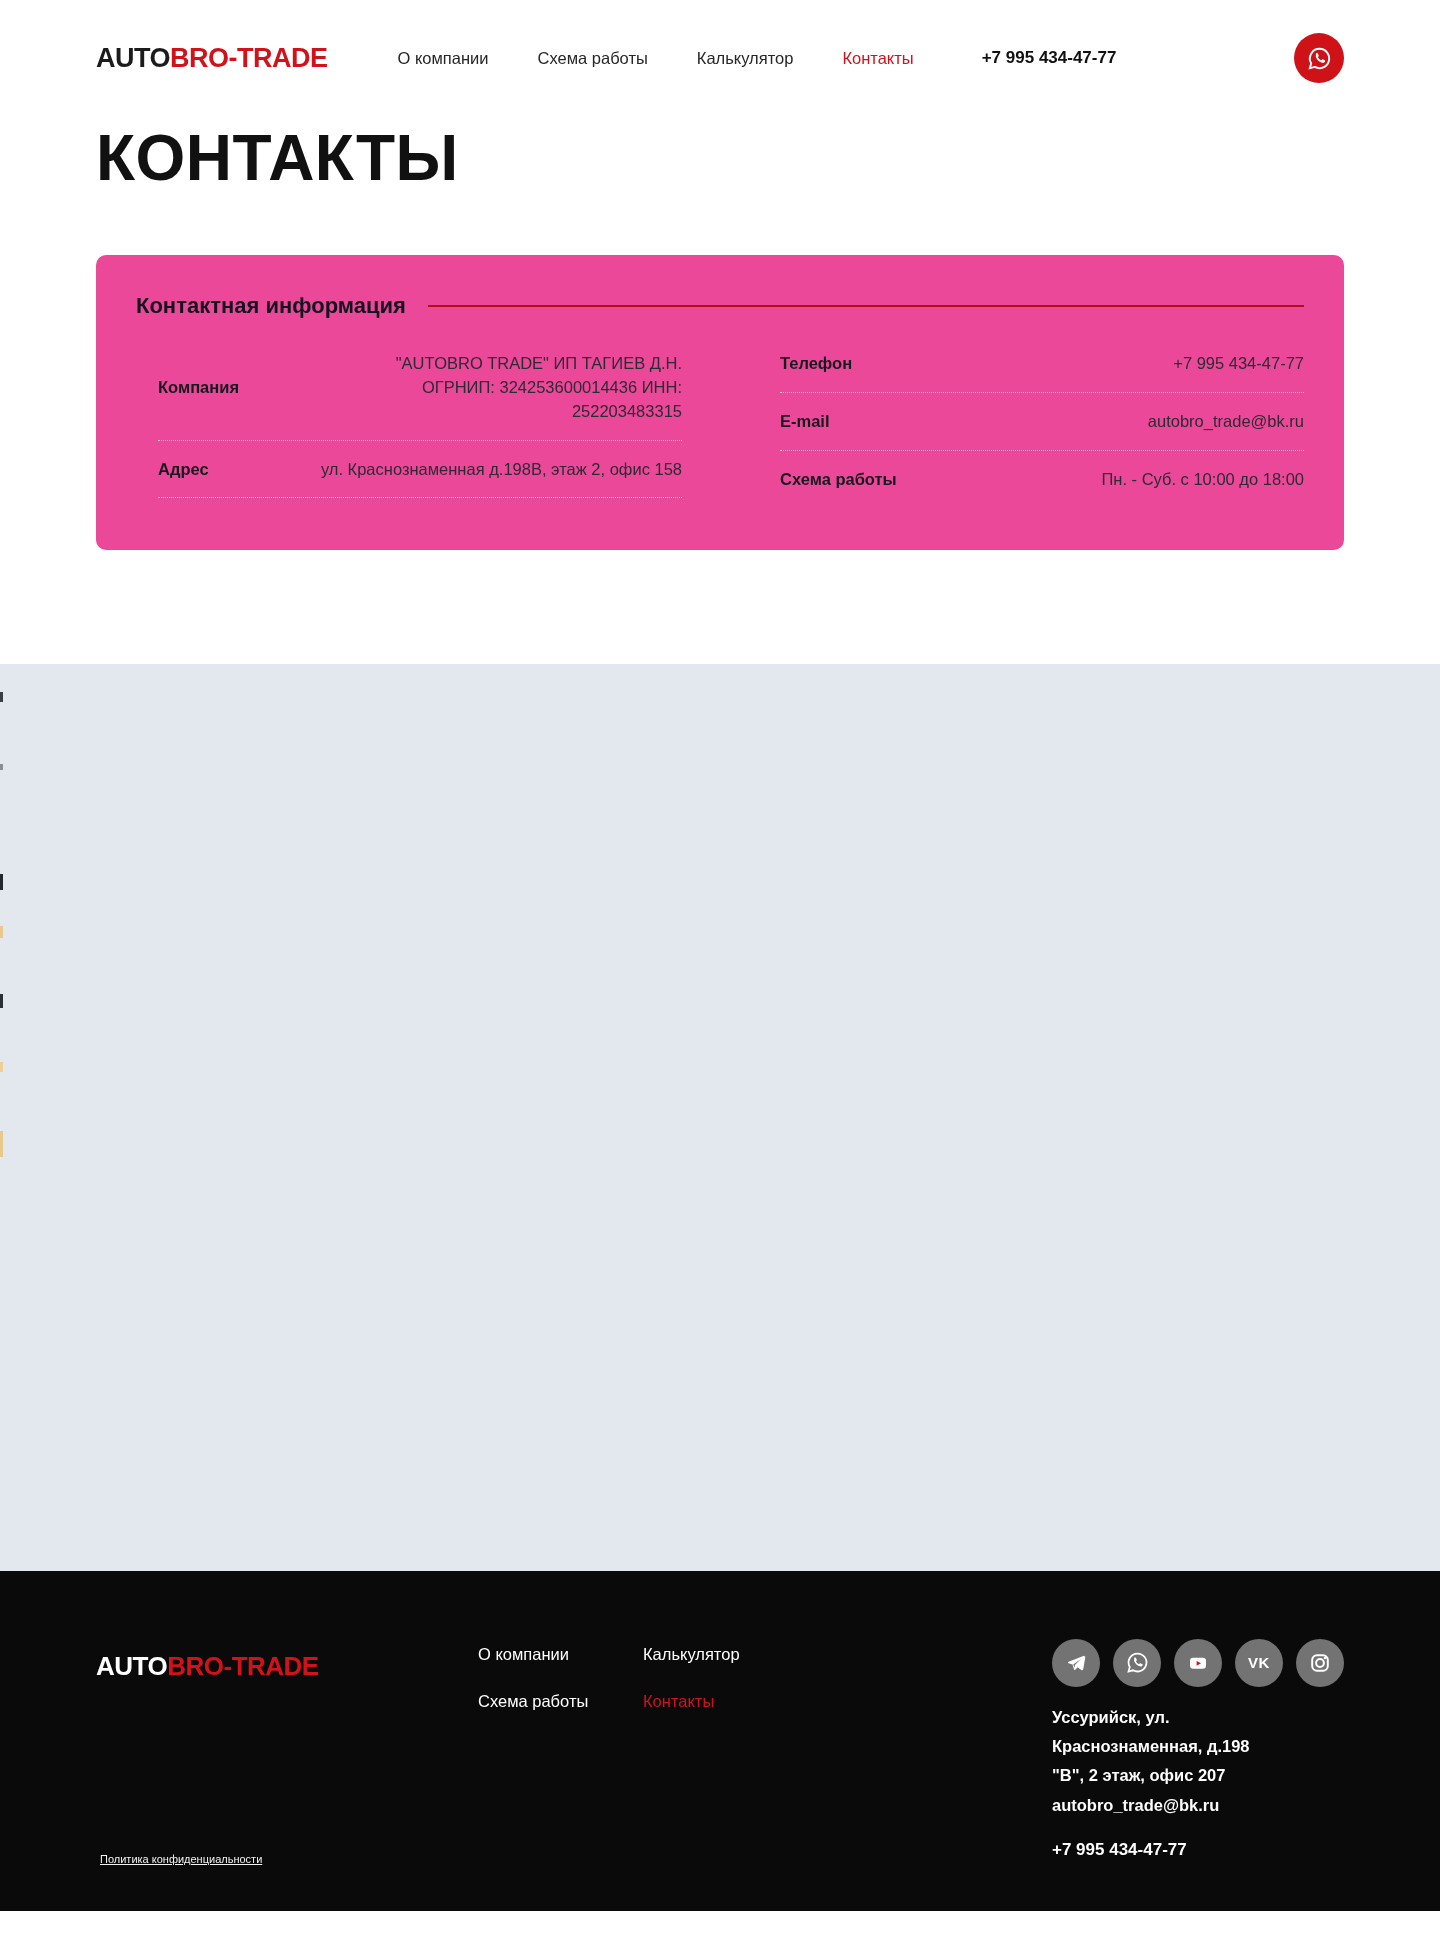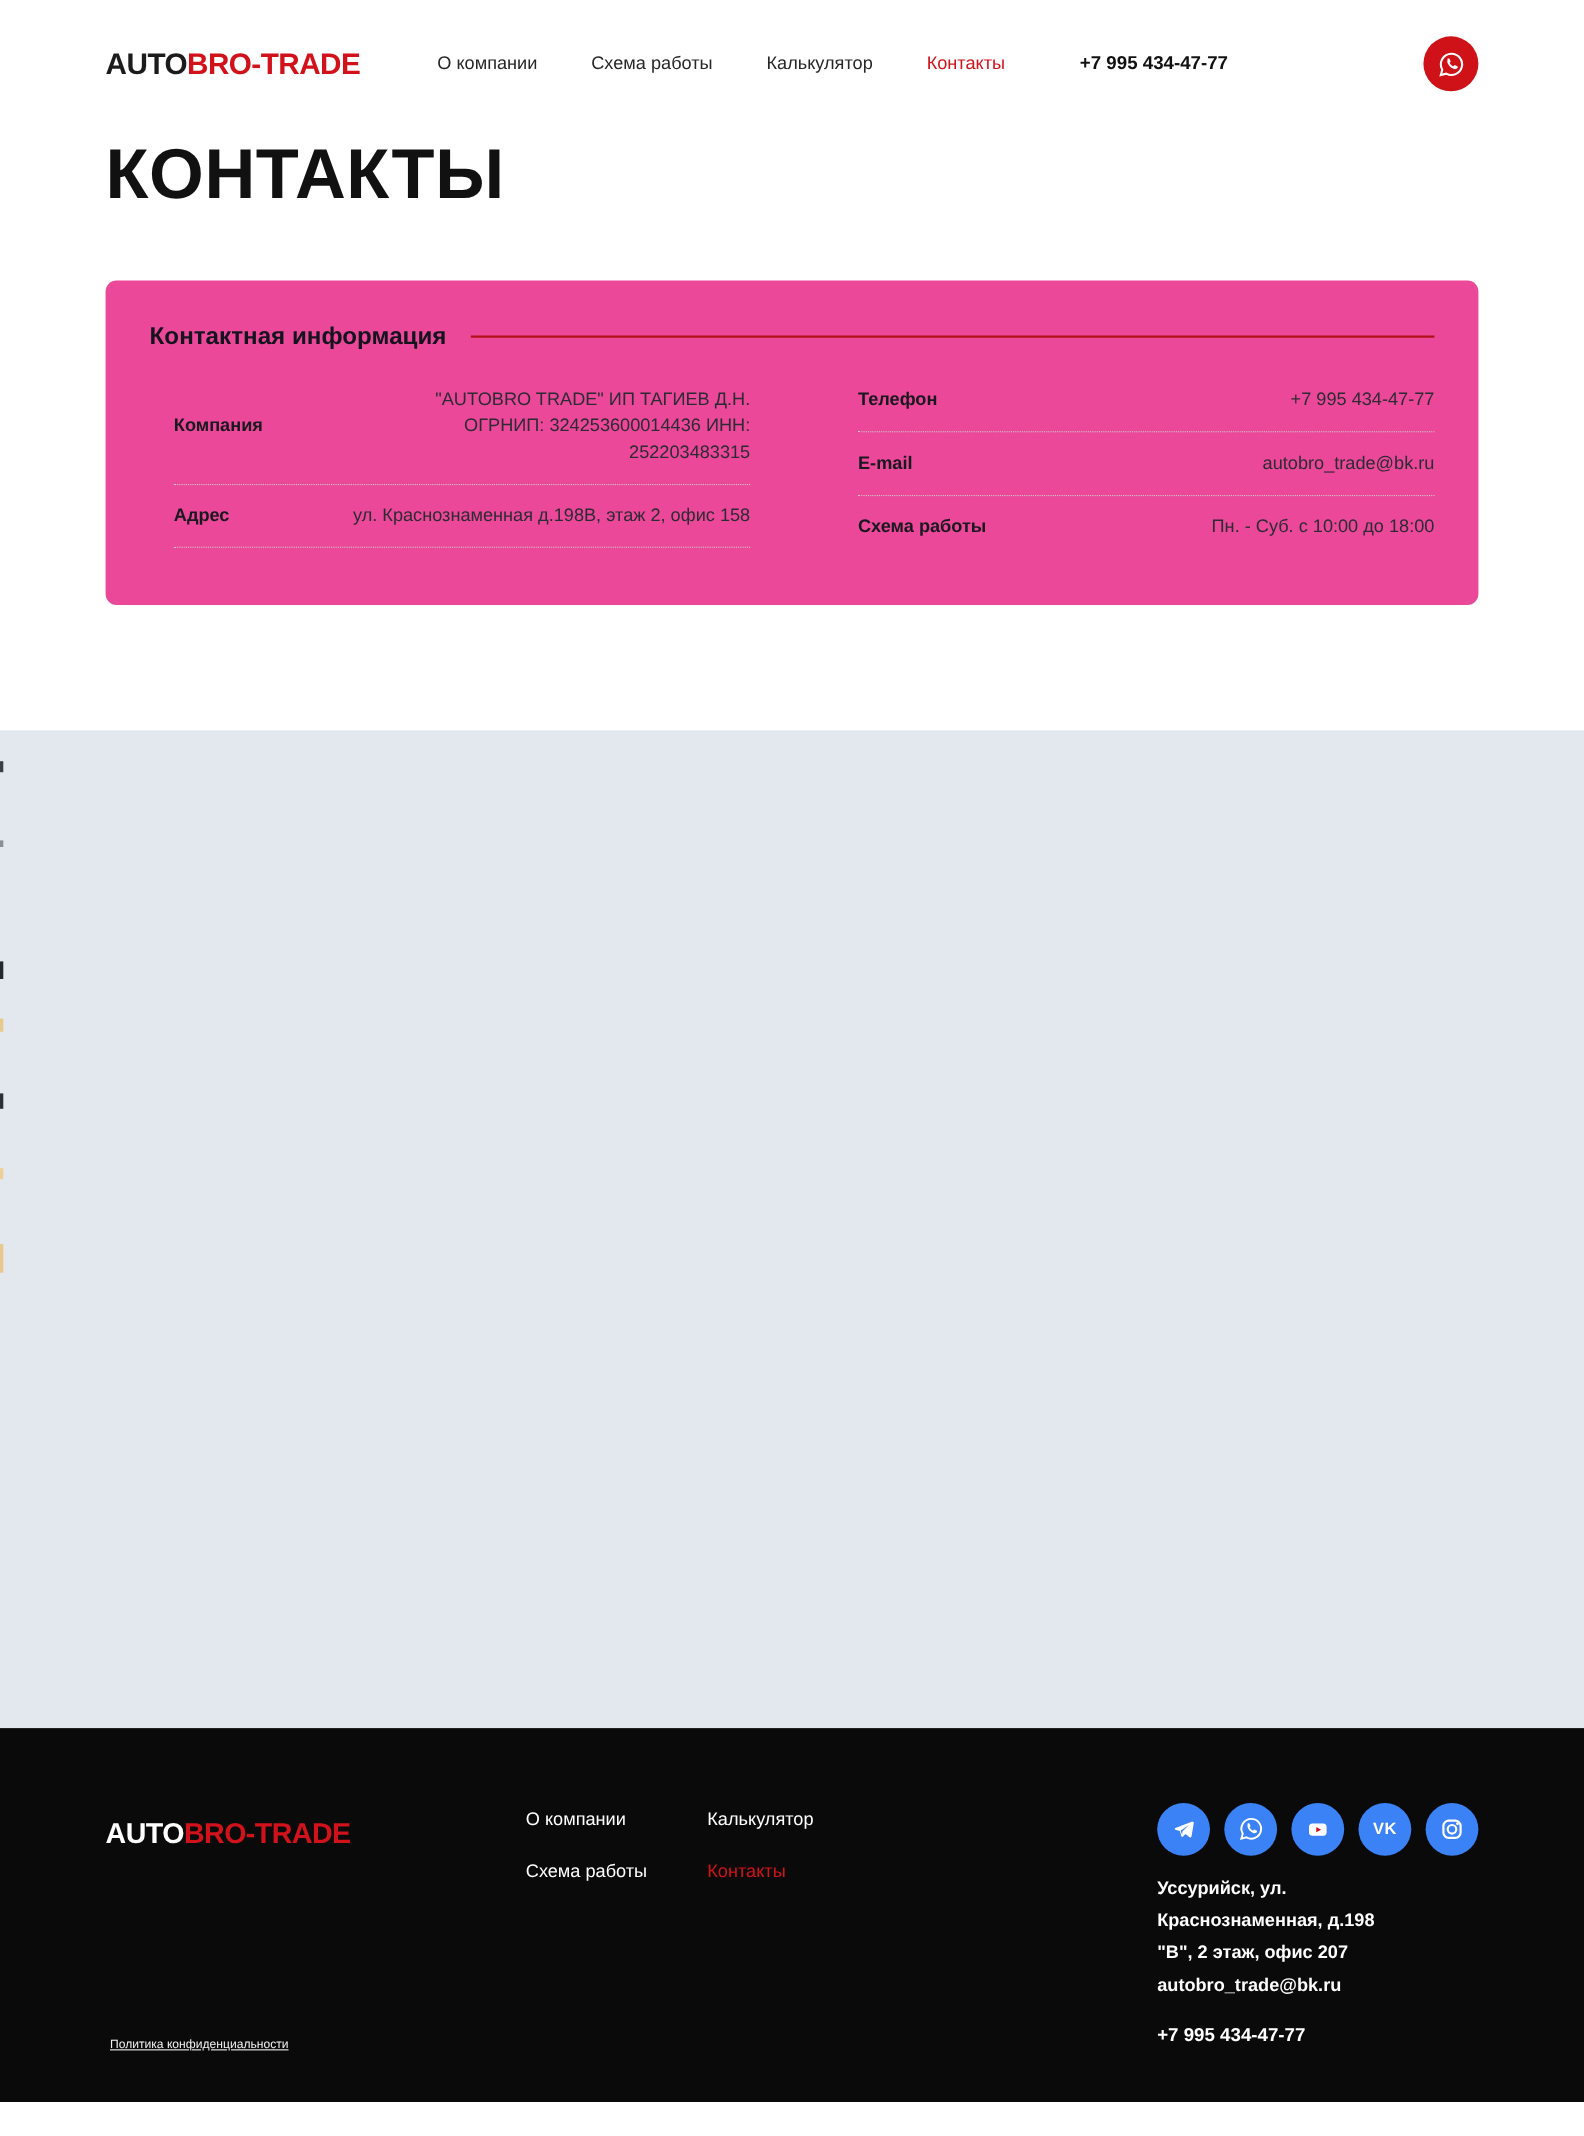--- a/index.html
+++ b/index.html
@@ -73,21 +73,21 @@
   .footer-logo .logo-red { color: #d2121b; }
   .footer-nav {
     display: grid; grid-template-columns: 165px auto; column-gap: 0; row-gap: 28px;
     margin-top: -6px; flex: 0 0 auto; min-width: 340px;
   }
   .footer-nav a { color: #fff; text-decoration: none; font-size: 16.5px; cursor: pointer; white-space: nowrap; }
   .footer-nav a.active { color: #d2121b; }
   .footer-right { margin-left: auto; width: 292px; margin-top: -12px; }
   .social-row { display: flex; justify-content: space-between; }
   .social-btn {
-    width: 48px; height: 48px; border-radius: 50%; background: #3b82f6;
+    width: 48px; height: 48px; border-radius: 50%; background: #737373;
     display: flex; align-items: center; justify-content: center; cursor: pointer;
   }
   .vk-text { color: #fff; font-weight: 700; font-size: 15px; letter-spacing: 0.5px; }
   .footer-address { margin-top: 16px; font-size: 16.5px; line-height: 1.78; color: #fdfdfd; }
   .footer-address div { white-space: nowrap; font-weight: bold; }
   .footer-phone {
     display: inline-block; margin-top: 20px; font-weight: 700; font-size: 17px;
     color: #fff; text-decoration: none;
   }
   .policy-link {

